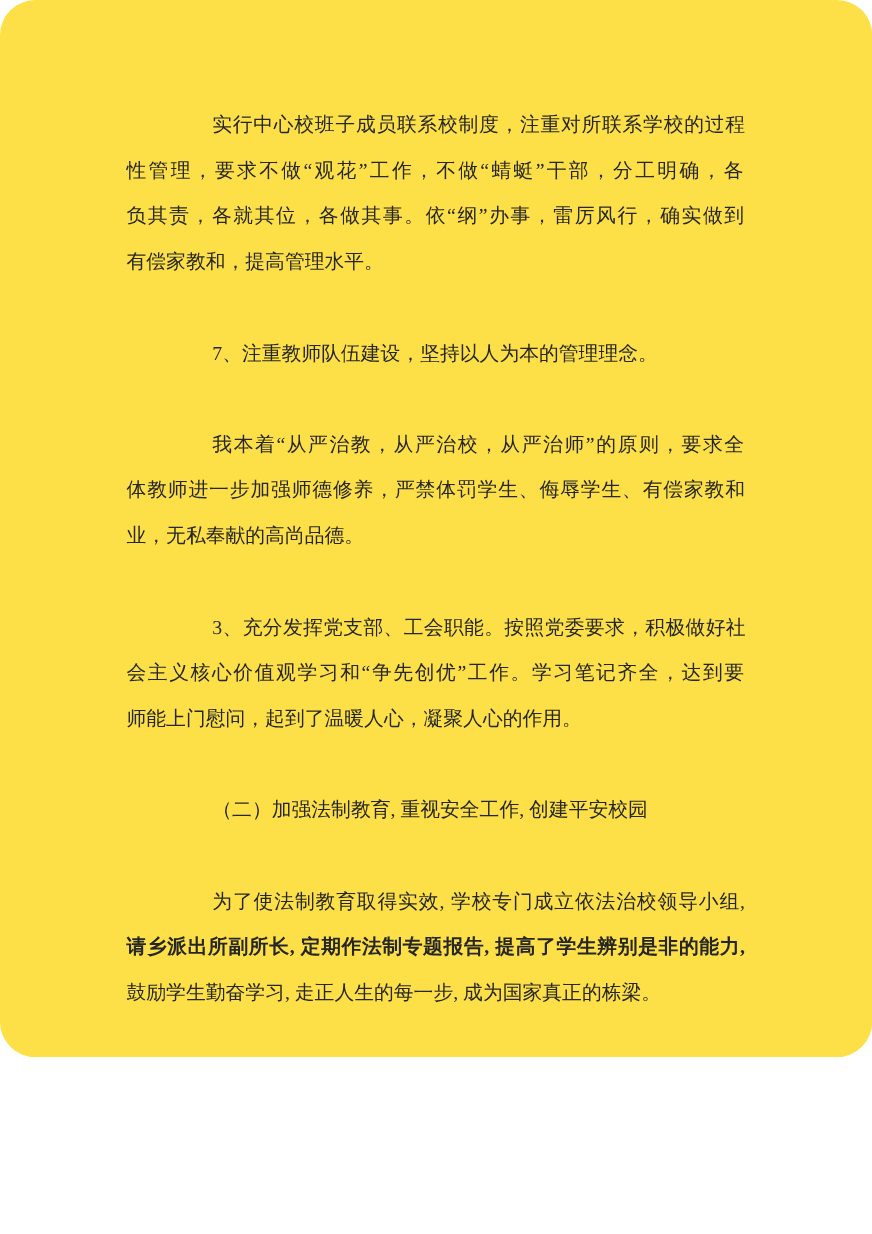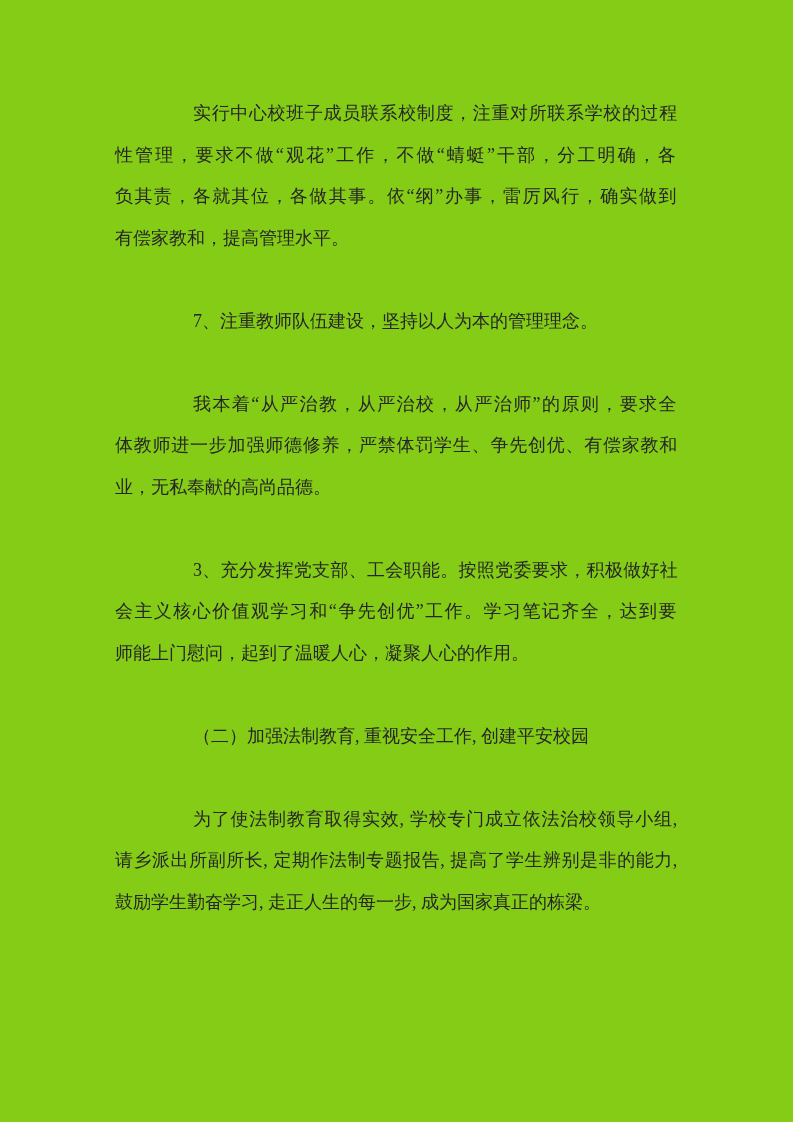--- a/index.html
+++ b/index.html
@@ -9,23 +9,24 @@
   body {
     width: 793px;
     height: 1122px;
     background: #ffffff;
     overflow: hidden;
     font-family: "Liberation Serif", "DejaVu Serif", serif;
   }
   .page {
     box-sizing: border-box;
     width: 793px;
-    height: 1122px;
-    background: #84cc16;
+    height: 961px;
+    background: #fde047;
     padding: 93px 115px 0 115px;
+    border-radius: 32px;
   }
   .doc-body {
     width: 563px;
     color: #262626;
     font-size: 18px;
   }
   .block {
     margin: 0 0 41.5px 0;
   }
   .block:last-child {
@@ -54,30 +55,30 @@
         <div class="line indent"><span style="letter-spacing: 0.65px;">实行中心校班子成员联系校制度，注重对所联系学校的过程</span></div>
         <div class="line"><span style="letter-spacing: 2.1px;">性管理，要求不做“观花”工作，不做“蜻蜓”干部，分工明确，各</span></div>
         <div class="line"><span style="letter-spacing: 1.43px;">负其责，各就其位，各做其事。依“纲”办事，雷厉风行，确实做到</span></div>
         <div class="line"><span>有偿家教和，提高管理水平。</span></div>
       </div>
       <div class="block">
         <div class="line indent"><span>7、注重教师队伍建设，坚持以人为本的管理理念。</span></div>
       </div>
       <div class="block">
         <div class="line indent"><span style="letter-spacing: 1.42px; text-align: center;">我本着“从严治教，从严治校，从严治师”的原则，要求全</span></div>
-        <div class="line"><span style="letter-spacing: 0.77px;">体教师进一步加强师德修养，严禁体罚学生、争先创优、有偿家教和</span></div>
+        <div class="line"><span style="letter-spacing: 0.77px;">体教师进一步加强师德修养，严禁体罚学生、侮辱学生、有偿家教和</span></div>
         <div class="line"><span>业，无私奉献的高尚品德。</span></div>
       </div>
       <div class="block">
         <div class="line indent"><span style="letter-spacing: 0.3px;">3、充分发挥党支部、工会职能。按照党委要求，积极做好社</span></div>
         <div class="line"><span style="letter-spacing: 1.43px;">会主义核心价值观学习和“争先创优”工作。学习笔记齐全，达到要</span></div>
         <div class="line"><span>师能上门慰问，起到了温暖人心，凝聚人心的作用。</span></div>
       </div>
       <div class="block">
         <div class="line indent"><span>（二）加强法制教育, 重视安全工作, 创建平安校园</span></div>
       </div>
       <div class="block">
         <div class="line indent"><span style="letter-spacing: 0.77px;">为了使法制教育取得实效, 学校专门成立依法治校领导小组,</span></div>
-        <div class="line"><span style="letter-spacing: 0.54px;">请乡派出所副所长, 定期作法制专题报告, 提高了学生辨别是非的能力,</span></div>
+        <div class="line"><span style="letter-spacing: 0.54px; font-weight: bold;">请乡派出所副所长, 定期作法制专题报告, 提高了学生辨别是非的能力,</span></div>
         <div class="line"><span>鼓励学生勤奋学习, 走正人生的每一步, 成为国家真正的栋梁。</span></div>
       </div>
     </div>
 </main>
 
 </body></html>

